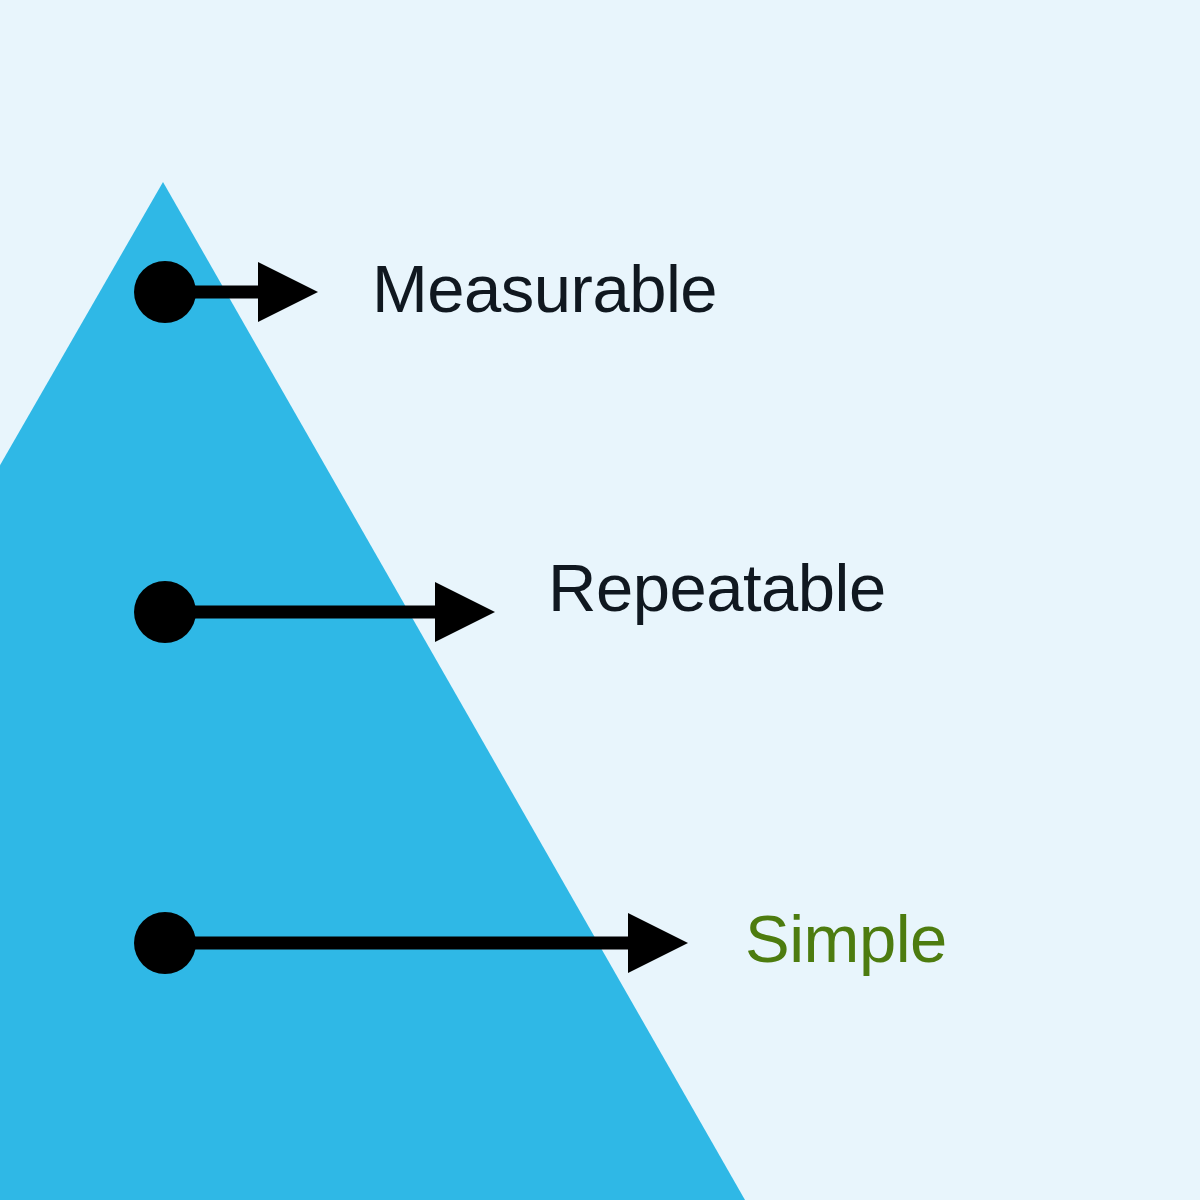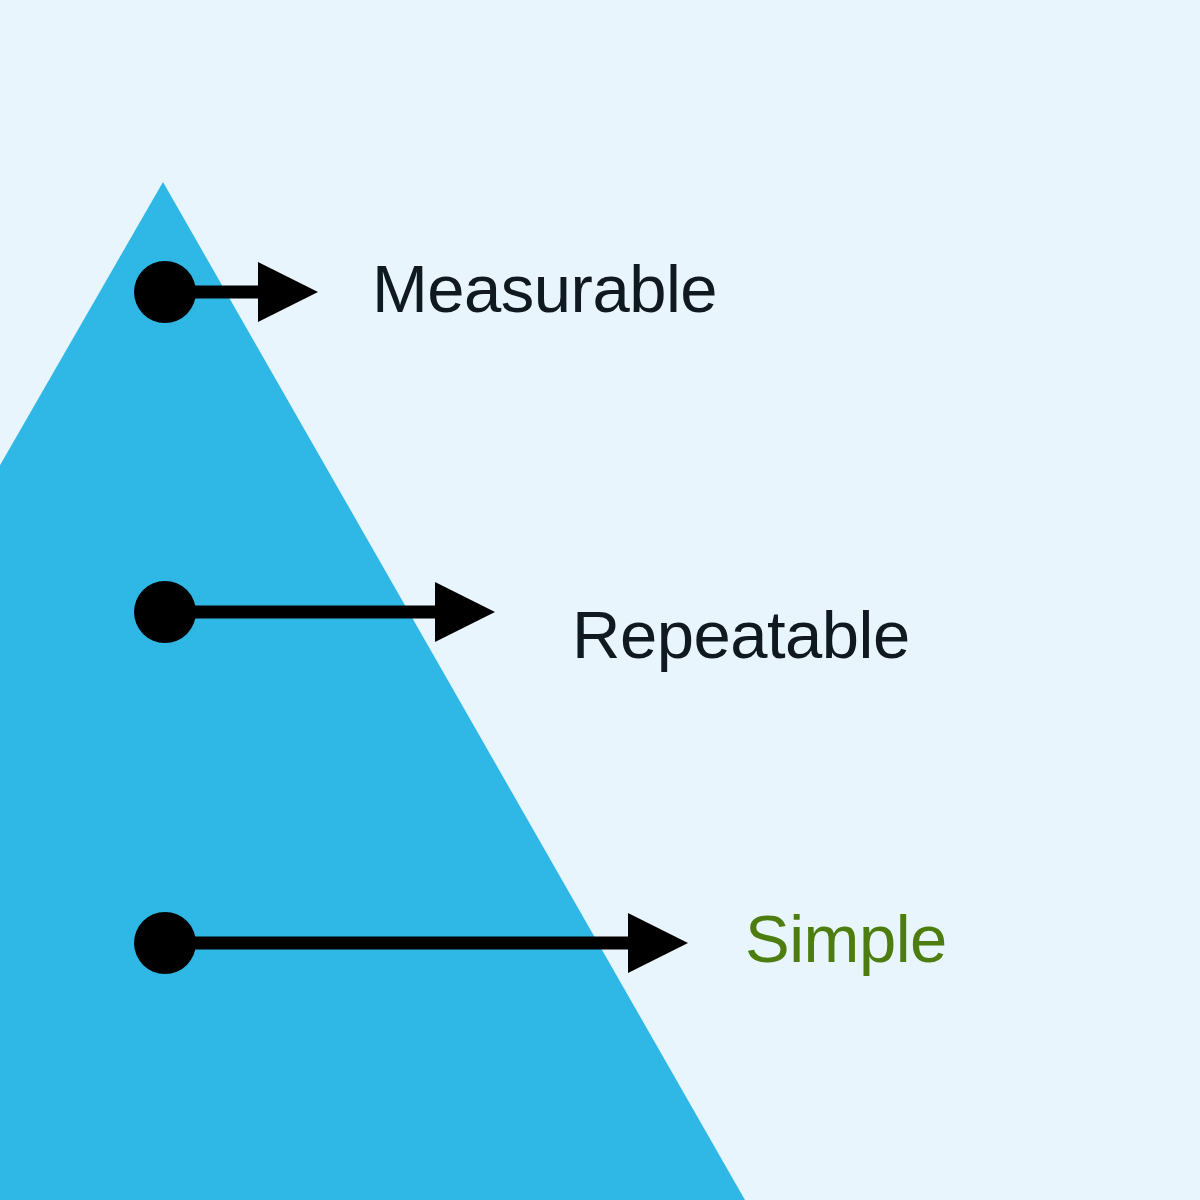--- a/index.html
+++ b/index.html
@@ -30,21 +30,21 @@
     position: absolute;
     font-family: "Liberation Sans", sans-serif;
     font-weight: 400;
     font-size: 67px;
     line-height: 1;
     color: #101820;
     letter-spacing: -0.5px;
     white-space: nowrap;
   }
   #label-measurable { left: 372px; top: 255px; }
-  #label-repeatable { left: 548px; top: 601px; margin-left: 24px; }
+  #label-repeatable { left: 548px; top: 554px; }
   #label-simple     { left: 745px; top: 905px; }
 </style>
 </head>
 <body>
 
 <div id="stage" style="background: rgb(232, 245, 252);">
 
   <svg id="diagram-svg" viewBox="0 0 1200 1200" xmlns="http://www.w3.org/2000/svg">
 
     <rect x="0" y="0" width="1200" height="1200" fill="#e8f5fc"></rect>

